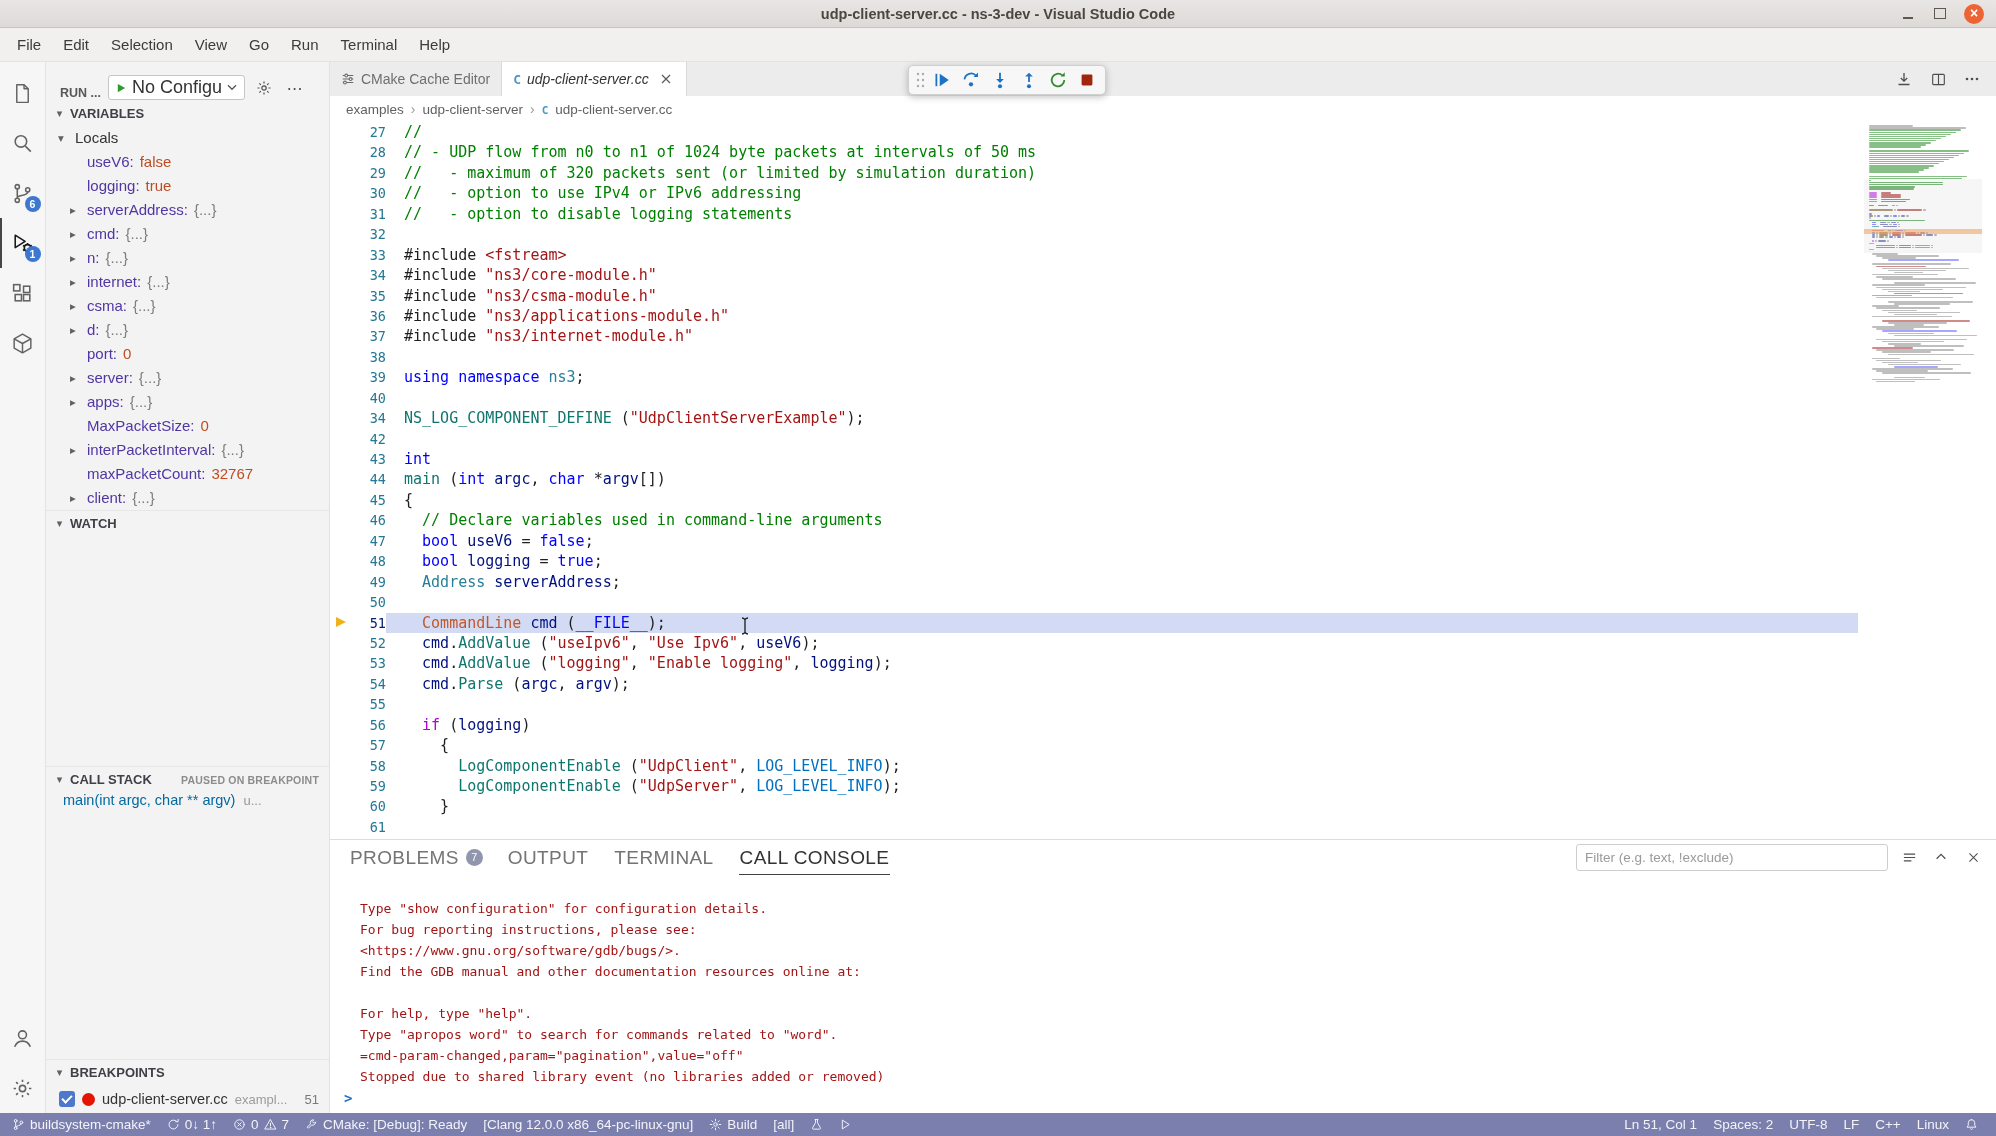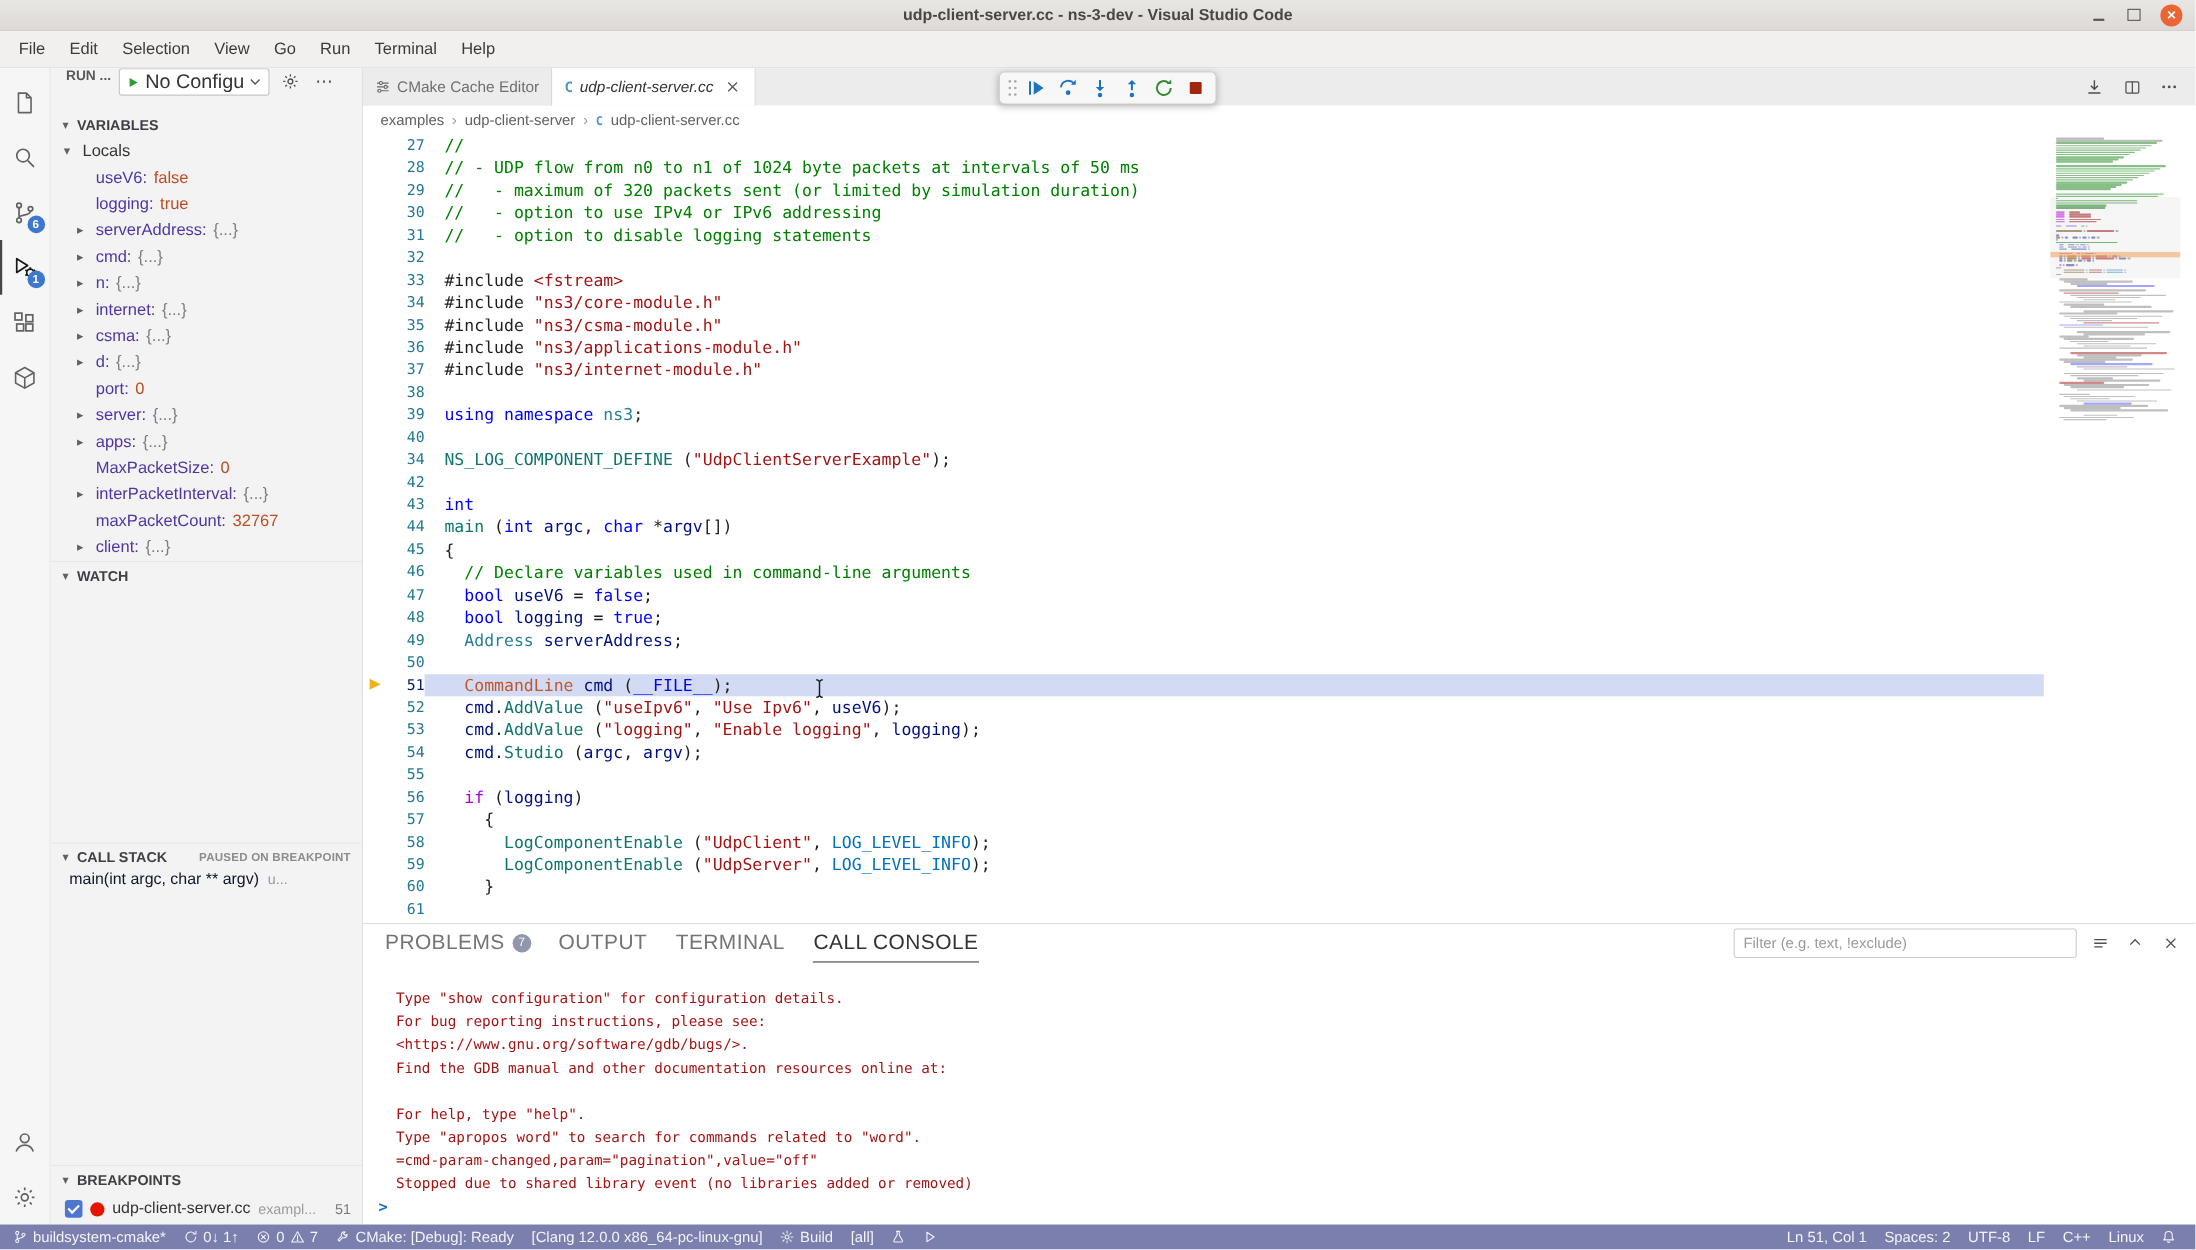--- a/index.html
+++ b/index.html
@@ -25,21 +25,21 @@
 
   
   .activitybar{width:46px;background:#f6f6f6;border-right:1px solid #e3e3e3;display:flex;flex-direction:column;align-items:center;padding-top:6px;flex:none}
   .act-item{width:46px;height:50px;display:flex;align-items:center;justify-content:center;position:relative;color:#636363}
   .act-item.active{color:#181818;box-shadow:inset 2px 0 0 #44464a}
   .act-badge{position:absolute;right:5px;bottom:6px;min-width:16px;height:16px;border-radius:8px;background:#3d77cf;color:#fff;font-size:10.5px;font-weight:bold;display:flex;align-items:center;justify-content:center;padding:0 3px}
   .act-spacer{flex:1}
 
   
   .sidebar{width:284px;background:#f3f3f3;border-right:1px solid #e1e1e1;display:flex;flex-direction:column;overflow:hidden;flex:none}
-  .run-toolbar{height:38px;flex:none;display:flex;align-items:flex-start;gap:7px;padding:0 8px 0 14px}
+  .run-toolbar{height:38px;flex:none;display:flex;align-items:flex-end;gap:7px;padding:0 8px 0 14px}
   .run-label{font-size:12.5px;font-weight:bold;color:#585858;white-space:nowrap}
   .run-dd{height:25px;background:#fff;border:1px solid #c6c6c6;border-radius:3px;display:flex;align-items:center;gap:5px;padding:0 7px;min-width:130px}
   .run-dd-label{font-size:18px;color:#333;white-space:nowrap;overflow:hidden;max-width:90px}
   .icon-btn{width:24px;height:24px;display:flex;align-items:center;justify-content:center;color:#4e4e4e}
   .ellipsis{font-size:16px;color:#4e4e4e;letter-spacing:1px}
 
   .section-header{height:26px;flex:none;display:flex;align-items:center;gap:3px;padding:0 10px 0 6px;font-size:13px;font-weight:bold;color:#3f3f46;border-top:1px solid #e7e7e7}
   .tw{width:15px;font-size:11px;color:#616161;text-align:center;font-weight:normal}
   .paused-badge{margin-left:auto;font-size:10.5px;font-weight:bold;color:#8c8c8c;letter-spacing:.2px}
 
@@ -47,21 +47,21 @@
   .tree-row{height:24px;line-height:24px;display:flex;align-items:center;padding-left:24px;white-space:nowrap;font-size:15px}
   .scope-row{padding-left:12px;color:#333}
   .chev{width:17px;flex:none;font-size:11.5px;color:#616161}
   .vname{color:#5136a2}
   .vval{margin-left:6px;color:#bf4b23}
   .vval.vobj{color:#7d7d7d}
 
   .watch-body{height:230px;flex:none}
   .cs-section{flex:1;display:flex;flex-direction:column;min-height:0}
   .frame-row{height:26px;display:flex;align-items:baseline;gap:8px;padding-left:17px;font-size:14.5px}
-  .frame-label{color:#0f172a}
+  .frame-label{color:#0369a1}
   .frame-suffix{color:#989898;font-size:13px}
   .cs-filler{flex:1}
   .bp-section{flex:none}
   .bp-row{height:28px;display:flex;align-items:center;gap:7px;padding:0 10px 0 13px;font-size:14.5px}
   .bp-check{width:16px;height:16px;border-radius:3px;background:#4d78cc;position:relative;flex:none}
   .bp-check::after{content:"";position:absolute;left:3px;top:4px;width:8px;height:4px;border-left:2px solid #fff;border-bottom:2px solid #fff;transform:rotate(-45deg)}
   .bp-dot{width:13px;height:13px;border-radius:50%;background:#e51400;flex:none}
   .bp-file{color:#333;white-space:nowrap}
   .bp-path{color:#9b9b9b;font-size:13px;white-space:nowrap;overflow:hidden}
   .bp-line{margin-left:auto;color:#7a7a7a;font-size:13px}
@@ -515,21 +515,21 @@
               <div class="code-line"><span class="glyph"></span><span class="lnum">44</span><span class="ltext"><span class="tk-f">main</span><span class="tk-p"> (</span><span class="tk-k">int</span><span class="tk-p"> </span><span class="tk-v">argc</span><span class="tk-p">, </span><span class="tk-k">char</span><span class="tk-p"> *</span><span class="tk-v">argv</span><span class="tk-p">[])</span></span></div>
               <div class="code-line"><span class="glyph"></span><span class="lnum">45</span><span class="ltext"><span class="tk-p">{</span></span></div>
               <div class="code-line"><span class="glyph"></span><span class="lnum">46</span><span class="ltext"><span class="tk-c">  // Declare variables used in command-line arguments</span></span></div>
               <div class="code-line"><span class="glyph"></span><span class="lnum">47</span><span class="ltext"><span class="tk-p">  </span><span class="tk-k">bool</span><span class="tk-p"> </span><span class="tk-v">useV6</span><span class="tk-p"> = </span><span class="tk-k">false</span><span class="tk-p">;</span></span></div>
               <div class="code-line"><span class="glyph"></span><span class="lnum">48</span><span class="ltext"><span class="tk-p">  </span><span class="tk-k">bool</span><span class="tk-p"> </span><span class="tk-v">logging</span><span class="tk-p"> = </span><span class="tk-k">true</span><span class="tk-p">;</span></span></div>
               <div class="code-line"><span class="glyph"></span><span class="lnum">49</span><span class="ltext"><span class="tk-p">  </span><span class="tk-t">Address</span><span class="tk-p"> </span><span class="tk-v">serverAddress</span><span class="tk-p">;</span></span></div>
               <div class="code-line"><span class="glyph"></span><span class="lnum">50</span><span class="ltext">&nbsp;</span></div>
               <div class="code-line current"><span class="glyph"><span class="dbg-arrow"></span></span><span class="lnum cur">51</span><span class="ltext"><span class="tk-p">  </span><span class="tk-t2">CommandLine</span><span class="tk-p"> </span><span class="tk-v">cmd</span><span class="tk-p"> (</span><span class="tk-m">__FILE__</span><span class="tk-p">);</span></span></div>
               <div class="code-line"><span class="glyph"></span><span class="lnum">52</span><span class="ltext"><span class="tk-p">  </span><span class="tk-v">cmd</span><span class="tk-p">.</span><span class="tk-f">AddValue</span><span class="tk-p"> (</span><span class="tk-s">"useIpv6"</span><span class="tk-p">, </span><span class="tk-s">"Use Ipv6"</span><span class="tk-p">, </span><span class="tk-v">useV6</span><span class="tk-p">);</span></span></div>
               <div class="code-line"><span class="glyph"></span><span class="lnum">53</span><span class="ltext"><span class="tk-p">  </span><span class="tk-v">cmd</span><span class="tk-p">.</span><span class="tk-f">AddValue</span><span class="tk-p"> (</span><span class="tk-s">"logging"</span><span class="tk-p">, </span><span class="tk-s">"Enable logging"</span><span class="tk-p">, </span><span class="tk-v">logging</span><span class="tk-p">);</span></span></div>
-              <div class="code-line"><span class="glyph"></span><span class="lnum">54</span><span class="ltext"><span class="tk-p">  </span><span class="tk-v">cmd</span><span class="tk-p">.</span><span class="tk-f">Studio</span><span class="tk-p"> (</span><span class="tk-v">argc</span><span class="tk-p">, </span><span class="tk-v">argv</span><span class="tk-p">);</span></span></div>
+              <div class="code-line"><span class="glyph"></span><span class="lnum">54</span><span class="ltext"><span class="tk-p">  </span><span class="tk-v">cmd</span><span class="tk-p">.</span><span class="tk-f">Parse</span><span class="tk-p"> (</span><span class="tk-v">argc</span><span class="tk-p">, </span><span class="tk-v">argv</span><span class="tk-p">);</span></span></div>
               <div class="code-line"><span class="glyph"></span><span class="lnum">55</span><span class="ltext">&nbsp;</span></div>
               <div class="code-line"><span class="glyph"></span><span class="lnum">56</span><span class="ltext"><span class="tk-p">  </span><span class="tk-kc">if</span><span class="tk-p"> (</span><span class="tk-v">logging</span><span class="tk-p">)</span></span></div>
               <div class="code-line"><span class="glyph"></span><span class="lnum">57</span><span class="ltext"><span class="tk-p">    {</span></span></div>
               <div class="code-line"><span class="glyph"></span><span class="lnum">58</span><span class="ltext"><span class="tk-p">      </span><span class="tk-f">LogComponentEnable</span><span class="tk-p"> (</span><span class="tk-s">"UdpClient"</span><span class="tk-p">, </span><span class="tk-e">LOG_LEVEL_INFO</span><span class="tk-p">);</span></span></div>
               <div class="code-line"><span class="glyph"></span><span class="lnum">59</span><span class="ltext"><span class="tk-p">      </span><span class="tk-f">LogComponentEnable</span><span class="tk-p"> (</span><span class="tk-s">"UdpServer"</span><span class="tk-p">, </span><span class="tk-e">LOG_LEVEL_INFO</span><span class="tk-p">);</span></span></div>
               <div class="code-line"><span class="glyph"></span><span class="lnum">60</span><span class="ltext"><span class="tk-p">    }</span></span></div>
               <div class="code-line"><span class="glyph"></span><span class="lnum">61</span><span class="ltext">&nbsp;</span></div>
             </div>
           <div class="minimap">
             <div>

